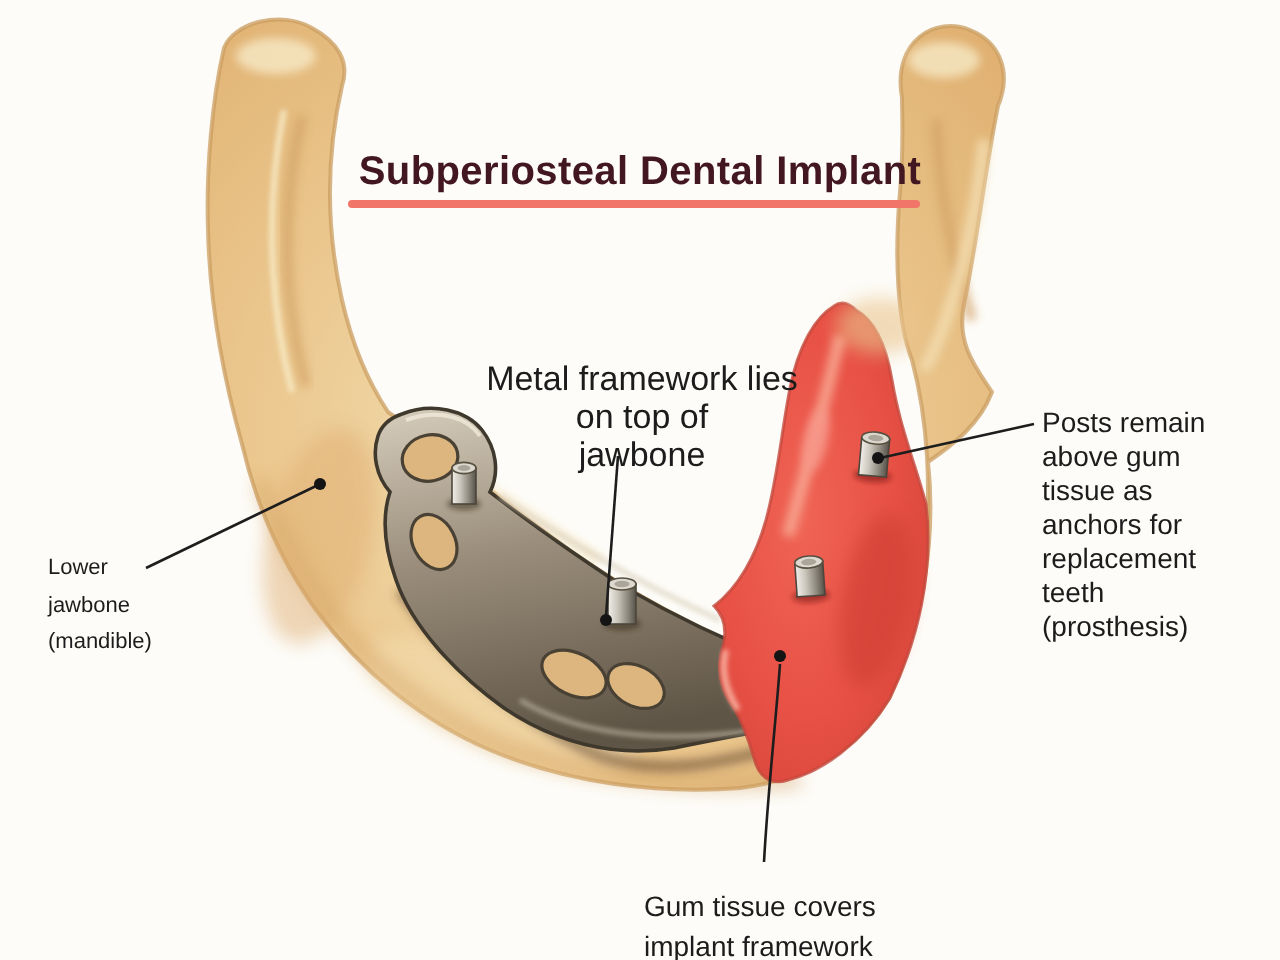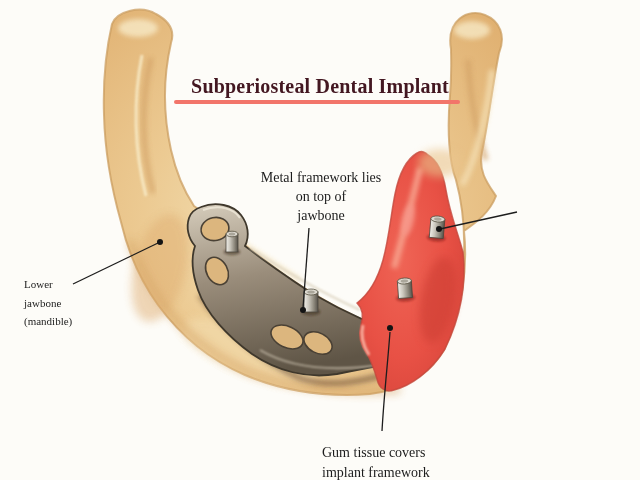--- a/index.html
+++ b/index.html
@@ -4,36 +4,36 @@
 <style>
   :root{
     --background:#fdfcf8; --title-text:#431721; --title-underline:#f2756a;
     --label-text:#1c1c1c; --bone:#ecca92; --bone-shadow:#dfae6e;
     --gum:#e85145; --metal:#9a8d7b;
   }
   html,body{margin:0;padding:0;}
   .stage{
     position:relative;width:640px;height:480px;overflow:hidden;
     background:var(--background);
-    font-family:Liberation Serif, serif;
+    font-family:Liberation Sans, sans-serif;
   }
   .stage svg{position:absolute;left:0;top:0;}
   .title{
     position:absolute;left:160px;top:74px;width:320px;
     text-align:center;font-size:20px;font-weight:bold;line-height:24px;
     color:var(--title-text);letter-spacing:.2px;white-space:nowrap;
   }
   .title-underline{
     position:absolute;left:174px;top:100px;width:286px;height:4px;
     background:var(--title-underline);border-radius:2px;
   }
   .lbl{
     position:absolute;color:var(--label-text);white-space:pre-line;
   }
-  .lbl-metal{left:232px;top:168px;width:178px;text-align:center;font-size:14px;line-height:19px;}
+  .lbl-metal{left:232px;top:180px;width:178px;text-align:center;font-size:17px;line-height:19px;}
   .lbl-posts{left:521px;top:203px;width:115px;font-size:14px;line-height:17px;}
   .lbl-lower{left:24px;top:275px;width:130px;font-size:11px;line-height:18.5px;}
   .lbl-gum{left:322px;top:419px;width:185px;font-size:14px;line-height:20px;margin-top:24px;}
   
   .bone-fill{fill:url(#gBone);stroke:#cb9d60;stroke-width:2;stroke-opacity:.75;}
   .gum-fill{fill:url(#gGum);stroke:#c4473c;stroke-width:1.5;stroke-opacity:.8;}
   .metal-fill{fill:url(#gMetal);stroke:#3f382c;stroke-width:1.8;}
   .leader{stroke:#1d1d1d;stroke-width:1.3;fill:none;}
   .leader-dot{fill:#141414;}
 </style>
@@ -183,19 +183,26 @@
       <circle class="leader-dot" cx="390" cy="328" r="3"></circle>
     </g>
   </svg>
 
   <div class="title">Subperiosteal Dental Implant</div>
   <div class="title-underline"></div>
 
   <div class="lbl lbl-metal">Metal framework lies
 on top of
 jawbone</div>
+  <div class="lbl lbl-posts">Posts remain
+above gum
+tissue as
+anchors for
+replacement
+teeth
+(prosthesis)</div>
   <div class="lbl lbl-lower">Lower
 jawbone
 (mandible)</div>
   <div class="lbl lbl-gum">Gum tissue covers
 implant framework</div>
 
 </div>
 
 </body></html>

